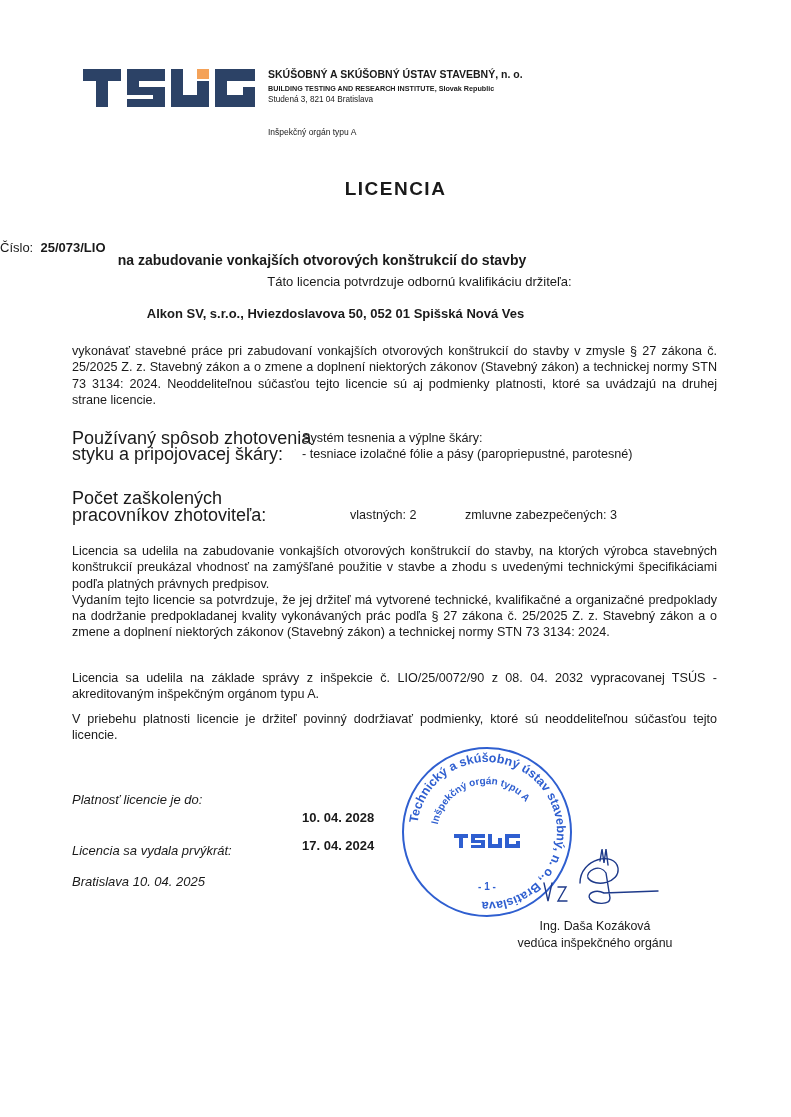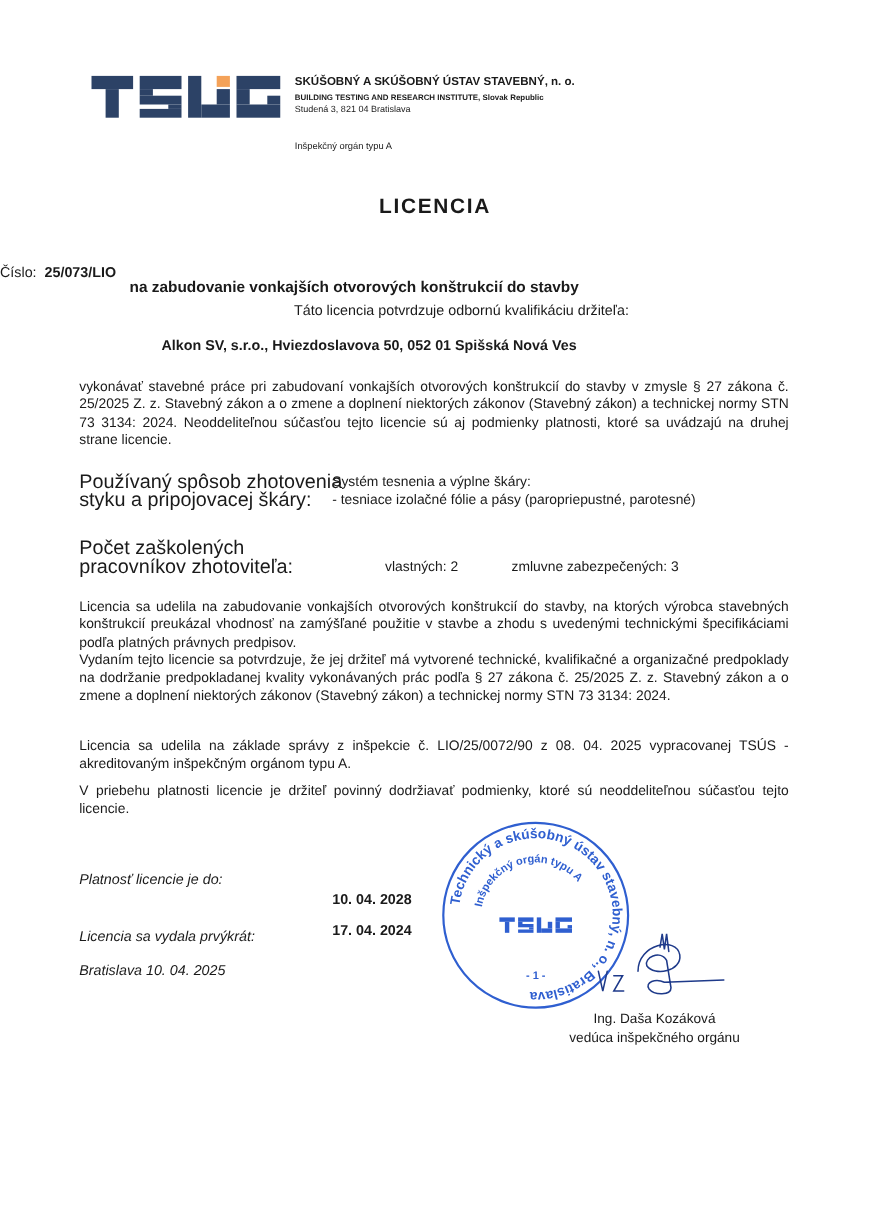--- a/index.html
+++ b/index.html
@@ -91,21 +91,21 @@
 <div class="abs label" style="left:72px; top:490px;">Počet zaškolených</div>
 <div class="abs label" style="left:72px; top:507px;">pracovníkov zhotoviteľa:</div>
 <div class="abs val-bold" style="left:302px; top:507px;margin-left:48px;">vlastných: 2</div>
 <div class="abs val-bold" style="left:465px; top:507px;">zmluvne zabezpečených: 3</div>
 
 <div class="abs para p3">
   <div>Licencia sa udelila na zabudovanie vonkajších otvorových konštrukcií do stavby, na ktorých výrobca stavebných konštrukcií preukázal vhodnosť na zamýšľané použitie v stavbe a zhodu s uvedenými technickými špecifikáciami podľa platných právnych predpisov.</div>
   <div>Vydaním tejto licencie sa potvrdzuje, že jej držiteľ má vytvorené technické, kvalifikačné a organizačné predpoklady na dodržanie predpokladanej kvality vykonávaných prác podľa § 27 zákona č. 25/2025 Z. z. Stavebný zákon a o zmene a doplnení niektorých zákonov (Stavebný zákon) a technickej normy STN 73 3134: 2024.</div>
 </div>
 
-<div class="abs para p4">Licencia sa udelila na základe správy z inšpekcie č. LIO/25/0072/90 z 08. 04. 2025 vypracovanej TSÚS - akreditovaným inšpekčným orgánom typu A.</div>
+<div class="abs para p4">Licencia sa udelila na základe správy z inšpekcie č. LIO/25/0072/90 z 08. 04. 2032 vypracovanej TSÚS - akreditovaným inšpekčným orgánom typu A.</div>
 <div class="abs para p5">V priebehu platnosti licencie je držiteľ povinný dodržiavať podmienky, ktoré sú neoddeliteľnou súčasťou tejto licencie.</div>
 
 <div class="abs date-label" style="left:72px; top:792px;">Platnosť licencie je do:</div>
 <div class="abs date-val" style="left:302px; top:792px;">10. 04. 2028</div>
 <div class="abs date-label" style="left:72px; top:843px;">Licencia sa vydala prvýkrát:</div>
 <div class="abs date-val" style="left:302px; top:820px;">17. 04. 2024</div>
 <div class="abs date-label" style="left:72px; top:874px;">Bratislava  10. 04. 2025</div>
 
 <div class="abs stamp">
   <svg width="180" height="180" viewBox="0 0 180 180">

